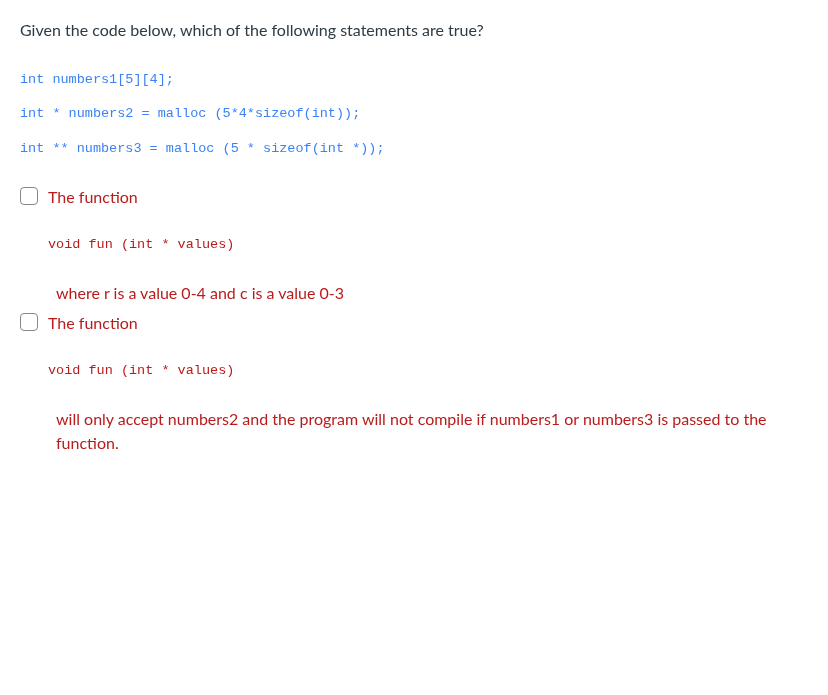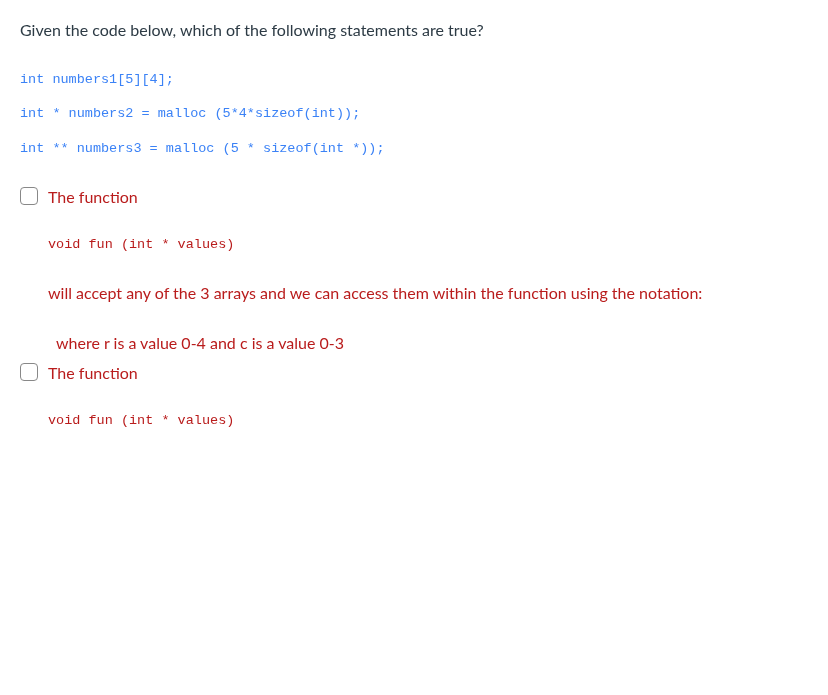--- a/index.html
+++ b/index.html
@@ -82,28 +82,28 @@
 
 <div class="options-container">
 
   <div class="option">
     <div class="checkbox-wrap">
       <span class="checkbox"></span>
     </div>
     <div class="option-content">
       <div class="para">The function</div>
       <div class="code-inline">void fun (int * values)</div>
-      <div class="para">will accept any of the 3 arrays and we can access them within the function using the notation:</div>
       <div class="para-tight">where r is a value 0-4 and c is a value 0-3</div>
     </div>
   </div>
 
   <div class="option option2">
     <div class="checkbox-wrap">
       <span class="checkbox"></span>
     </div>
     <div class="option-content">
       <div class="para">The function</div>
       <div class="code-inline">void fun (int * values)</div>
+      <div class="para-tight">will only accept numbers2 and the program will not compile if numbers1 or numbers3 is passed to the function.</div>
     </div>
   </div>
 
 </div>
 
 </body></html>

